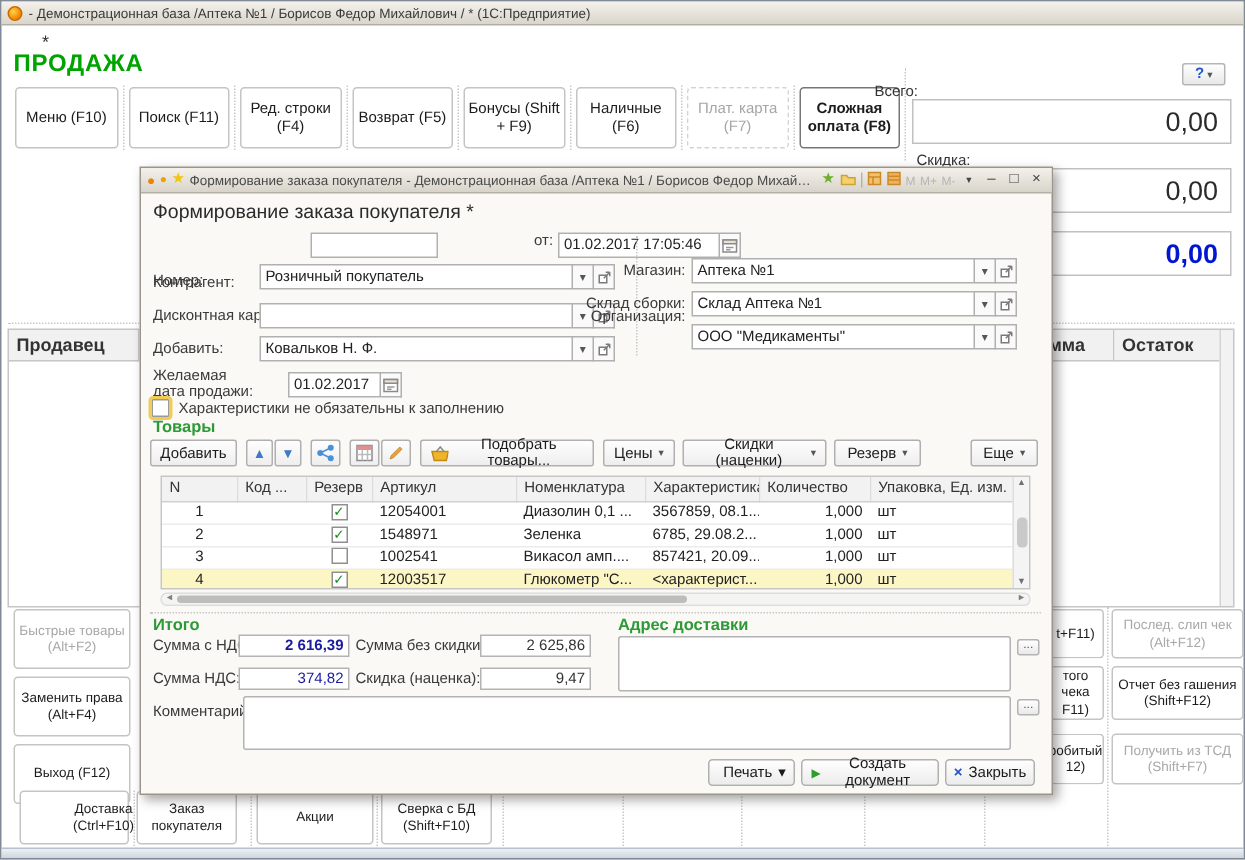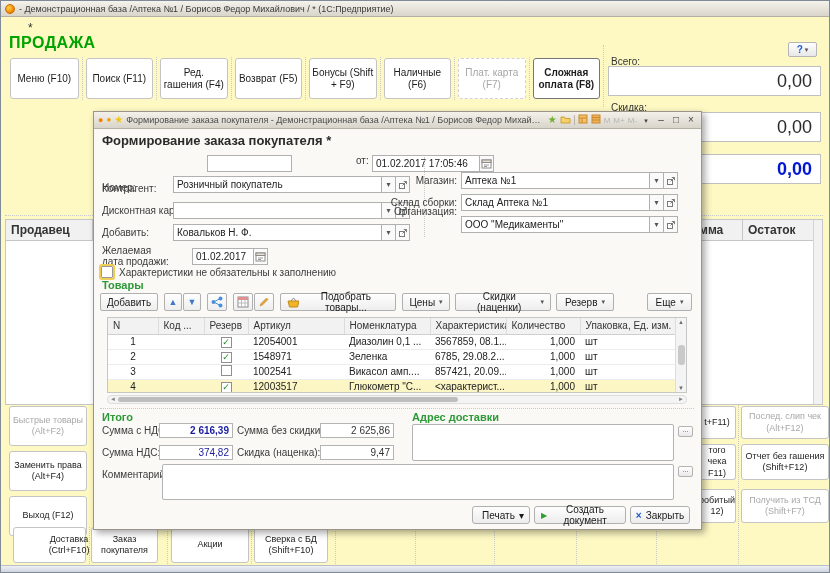--- a/index.html
+++ b/index.html
@@ -1,17 +1,17 @@
 <!DOCTYPE html>
 <html><head>
 <meta charset="utf-8">
 <style>
   html,body{margin:0;padding:0;background:#9aa0a8;}
   *{box-sizing:border-box;}
-  .screen{position:relative;width:830px;height:573px;background:#fef9c3;border:1px solid #7f8a96;
+  .screen{position:relative;width:830px;height:573px;background:#ffffff;border:1px solid #7f8a96;
     font-family:"Liberation Sans","DejaVu Sans",sans-serif;overflow:hidden;}
   
   .titlebar{position:absolute;left:0;top:0;right:0;height:16px;
     background:linear-gradient(#f5f2ec,#d9d5cb);border-bottom:1px solid #b3afa5;
     display:flex;align-items:center;padding:0 4px;gap:4px;font-size:9px;color:#3a3a3a;}
   .app-icon{width:10px;height:10px;border-radius:50%;
     background:radial-gradient(circle at 35% 35%,#ffd24a,#f08300 70%);border:1px solid #c96a00;flex:0 0 auto;}
   .win-title{white-space:nowrap;overflow:hidden;text-overflow:ellipsis;}
   .win-bottom{position:absolute;left:0;right:0;bottom:0;height:7px;
     background:linear-gradient(#eef1f5,#cfd6df);border-top:1px solid #b8bfca;}
@@ -57,21 +57,21 @@
     border-bottom:1px solid #b3afa5;display:flex;align-items:center;padding:0 4px;gap:3px;font-size:9px;color:#4a4a4a;}
   .dlg-title{flex:1;white-space:nowrap;overflow:hidden;text-overflow:ellipsis;}
   .tb-ic{font-size:9px;line-height:1;flex:0 0 auto;}
   .ic-orange{color:#f08300;}
   .ic-orange2{color:#f0a000;font-size:8px;}
   .ic-star{color:#f0c514;font-size:10px;}
   .ic-star-green{color:#6fae2e;font-size:10px;}
   .mem{color:#b5b5b5;font-size:8px;}
   .win-ctrl{width:12px;text-align:center;color:#444;font-size:10px;line-height:1;flex:0 0 auto;}
   .tsep{width:1px;height:10px;background:#b9b5ab;flex:0 0 auto;}
-  .dlg-heading{position:absolute;left:8px;top:21px;font-size:13px;font-weight:bold;color:#2b2b2b;}
+  .dlg-heading{position:absolute;left:8px;top:21px;font-size:13px;font-weight:normal;color:#2b2b2b;}
   .f-label{position:absolute;height:17px;display:flex;align-items:center;font-size:10px;color:#3a3a3a;}
   .f-label.right{justify-content:flex-end;text-align:right;}
   .ival{border:1px solid #b0b0b0;background:#fff;font-size:10px;padding:0 3px;display:flex;align-items:center;
     overflow:hidden;white-space:nowrap;color:#222;}
   .combo{position:absolute;display:flex;height:17px;}
   .combo .ival{flex:1;}
   .mini{width:14px;border:1px solid #b0b0b0;border-left:none;background:#fafafa;display:flex;
     align-items:center;justify-content:center;color:#555;font-size:8px;flex:0 0 auto;}
   .green{position:absolute;color:#2c9a36;font-weight:bold;font-size:11px;}
   .chk{position:absolute;width:12px;height:12px;border:1px solid #9a9a9a;background:#fff;border-radius:1px;
@@ -131,21 +131,21 @@
   <div class="sale-header">ПРОДАЖА</div>
 
   <div id="pos-buttons">
       <div class="pos-slot">
         <button class="pos-btn">Меню (F10)</button>
       </div>
       <div class="pos-slot">
         <button class="pos-btn">Поиск (F11)</button>
       </div>
       <div class="pos-slot">
-        <button class="pos-btn">Ред. гашения (F4)</button>
+        <button class="pos-btn">Ред. строки (F4)</button>
       </div>
       <div class="pos-slot">
         <button class="pos-btn">Возврат (F5)</button>
       </div>
       <div class="pos-slot">
         <button class="pos-btn">Бонусы (Shift + F9)</button>
       </div>
       <div class="pos-slot">
         <button class="pos-btn">Наличные (F6)</button>
       </div>
@@ -156,21 +156,21 @@
         <button class="pos-btn emphasized">Сложная оплата (F8)</button>
       </div>
     </div>
   <div class="dotv" style="left:602px;top:44px;height:62px;"></div>
 
   <button class="help-btn">
     <span>?</span>
     <span class="caret">▾</span>
   </button>
 
-  <div class="total-label" style="left:610px;top:55px;">Всего:</div>
+  <div class="total-label" style="left:582px;top:55px;">Всего:</div>
   <div class="total-field" style="left:607px;top:65px;">
       <span>0,00</span>
     </div>
   <div class="total-label" style="left:610px;top:101px;">Скидка:</div>
   <div class="total-field" style="left:607px;top:111px;">
       <span>0,00</span>
     </div>
   <div class="total-field accent" style="left:607px;top:153px;">
       <span>0,00</span>
     </div>

